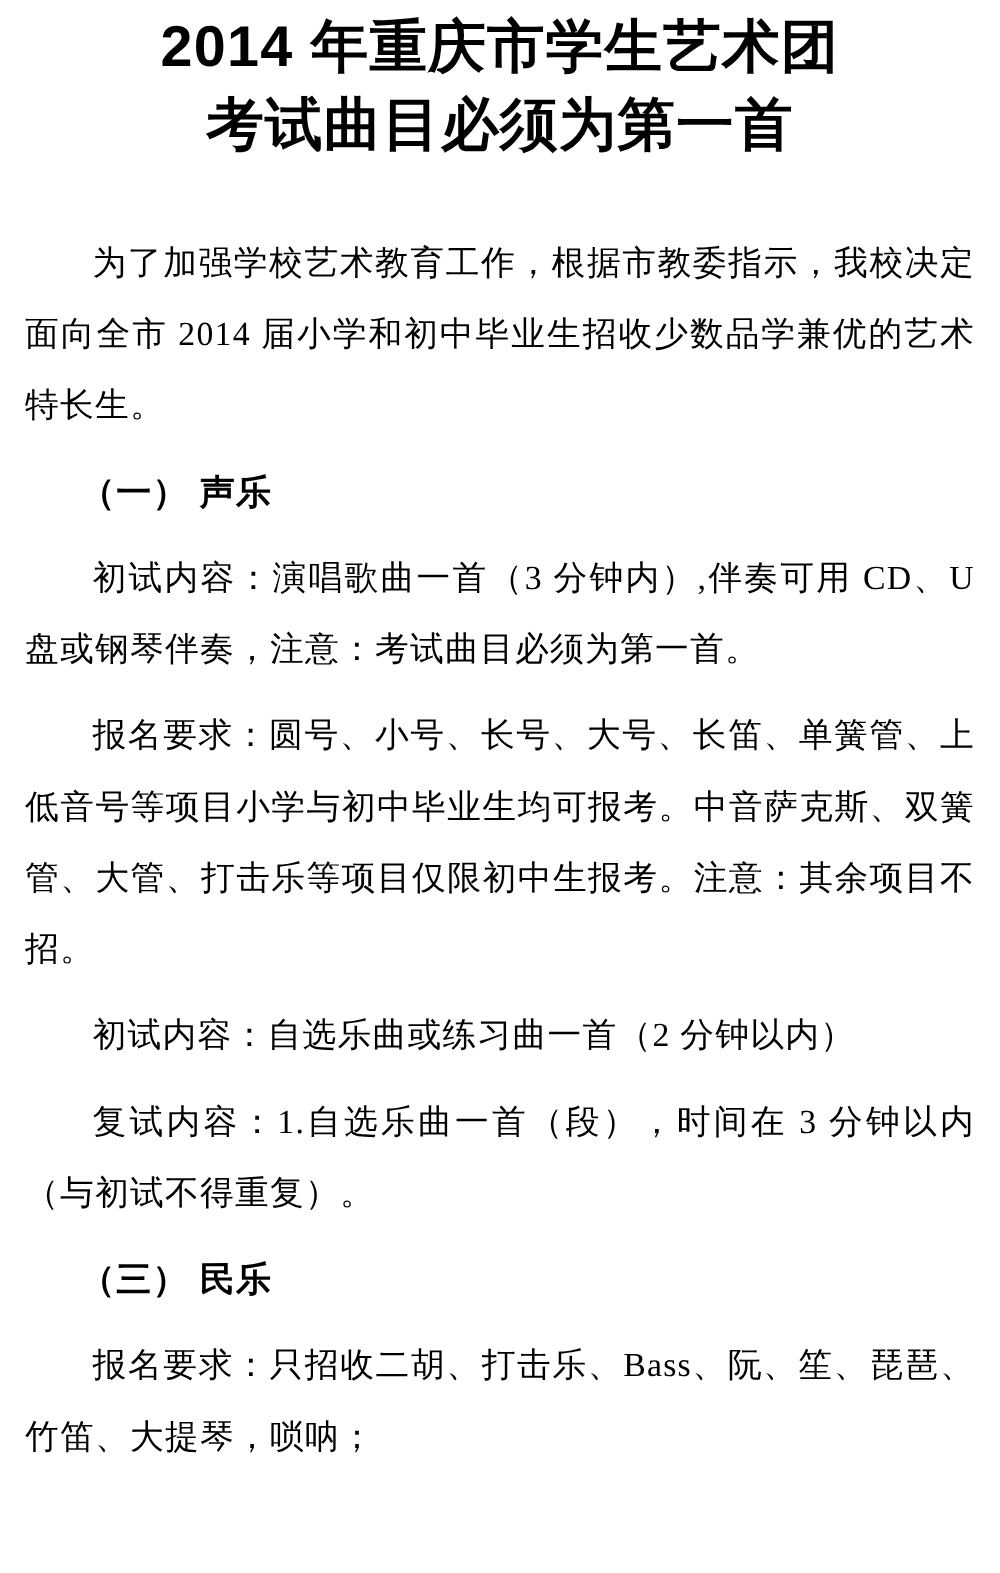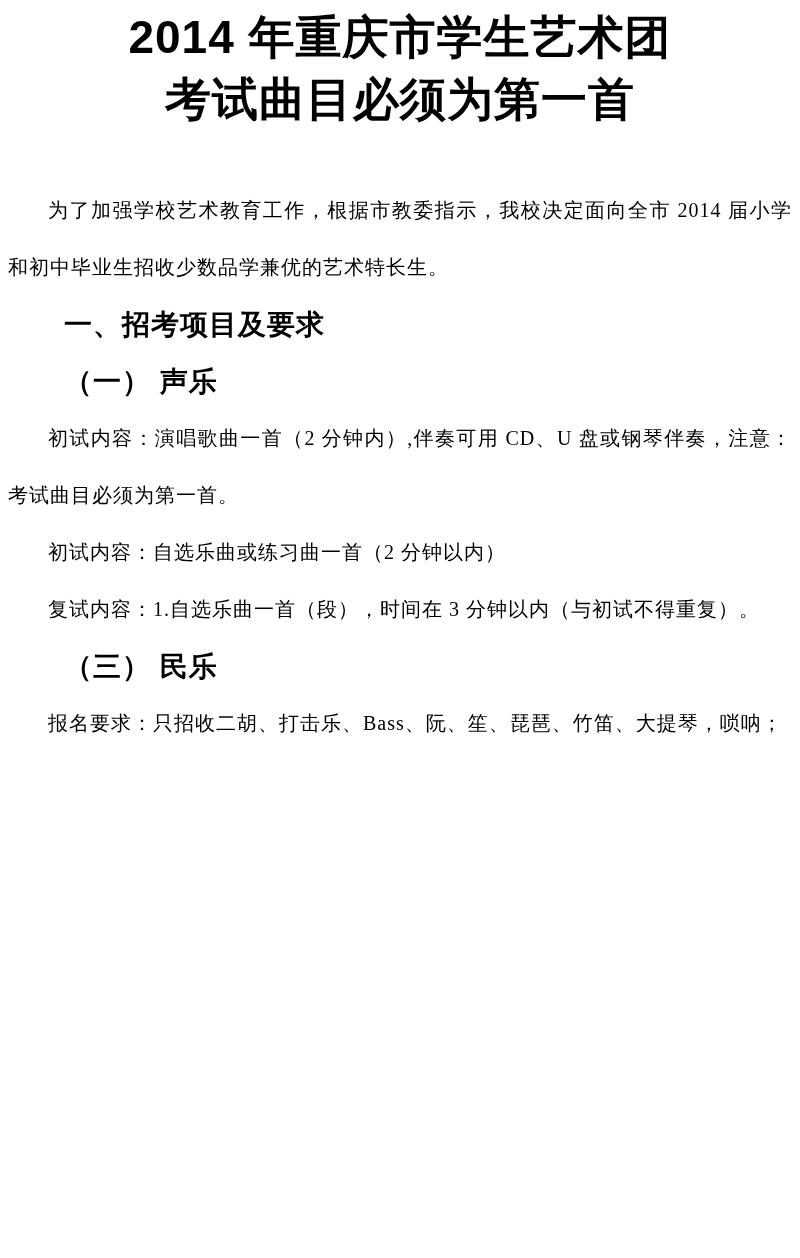--- a/index.html
+++ b/index.html
@@ -22,23 +22,23 @@
     font-size: 46px;
     line-height: 62px;
     text-align: center;
     letter-spacing: 1px;
   }
   .content {
     margin-top: 52px;
   }
   .body-par {
     font-family: "Liberation Serif", serif;
-    font-size: 20px;
+    font-size: 27px;
     line-height: 57px;
-    margin: 0;
+    margin: 12px;
     text-align: justify;
     text-indent: 2em;
     letter-spacing: 1px;
   }
   .heading-par {
     font-family: "Liberation Sans", sans-serif;
     font-weight: bold;
     font-size: 28px;
     line-height: 57px;
     margin: 0;
@@ -53,25 +53,25 @@
 
   <div class="doc-title">
     <div>2014 年重庆市学生艺术团</div>
     <div>考试曲目必须为第一首</div>
   </div>
 
   <div class="content">
 
     <p class="body-par">为了加强学校艺术教育工作，根据市教委指示，我校决定面向全市 2014 届小学和初中毕业生招收少数品学兼优的艺术特长生。</p>
 
-    <p class="heading-par">一、招考项目及要求</p>
 
     <p class="heading-par">（一） 声乐</p>
-    <p class="body-par">初试内容：演唱歌曲一首（2 分钟内）,伴奏可用 CD、U 盘或钢琴伴奏，注意：考试曲目必须为第一首。</p>
+    <p class="body-par">初试内容：演唱歌曲一首（3 分钟内）,伴奏可用 CD、U 盘或钢琴伴奏，注意：考试曲目必须为第一首。</p>
 
+    <p class="body-par">报名要求：圆号、小号、长号、大号、长笛、单簧管、上低音号等项目小学与初中毕业生均可报考。中音萨克斯、双簧管、大管、打击乐等项目仅限初中生报考。注意：其余项目不招。</p>
     <p class="body-par">初试内容：自选乐曲或练习曲一首（2 分钟以内）</p>
     <p class="body-par">复试内容：1.自选乐曲一首（段），时间在 3 分钟以内（与初试不得重复）。</p>
 
     <p class="heading-par">（三） 民乐</p>
     <p class="body-par">报名要求：只招收二胡、打击乐、Bass、阮、笙、琵琶、竹笛、大提琴，唢呐；</p>
 
   </div>
 </div>
 
 </body></html>

